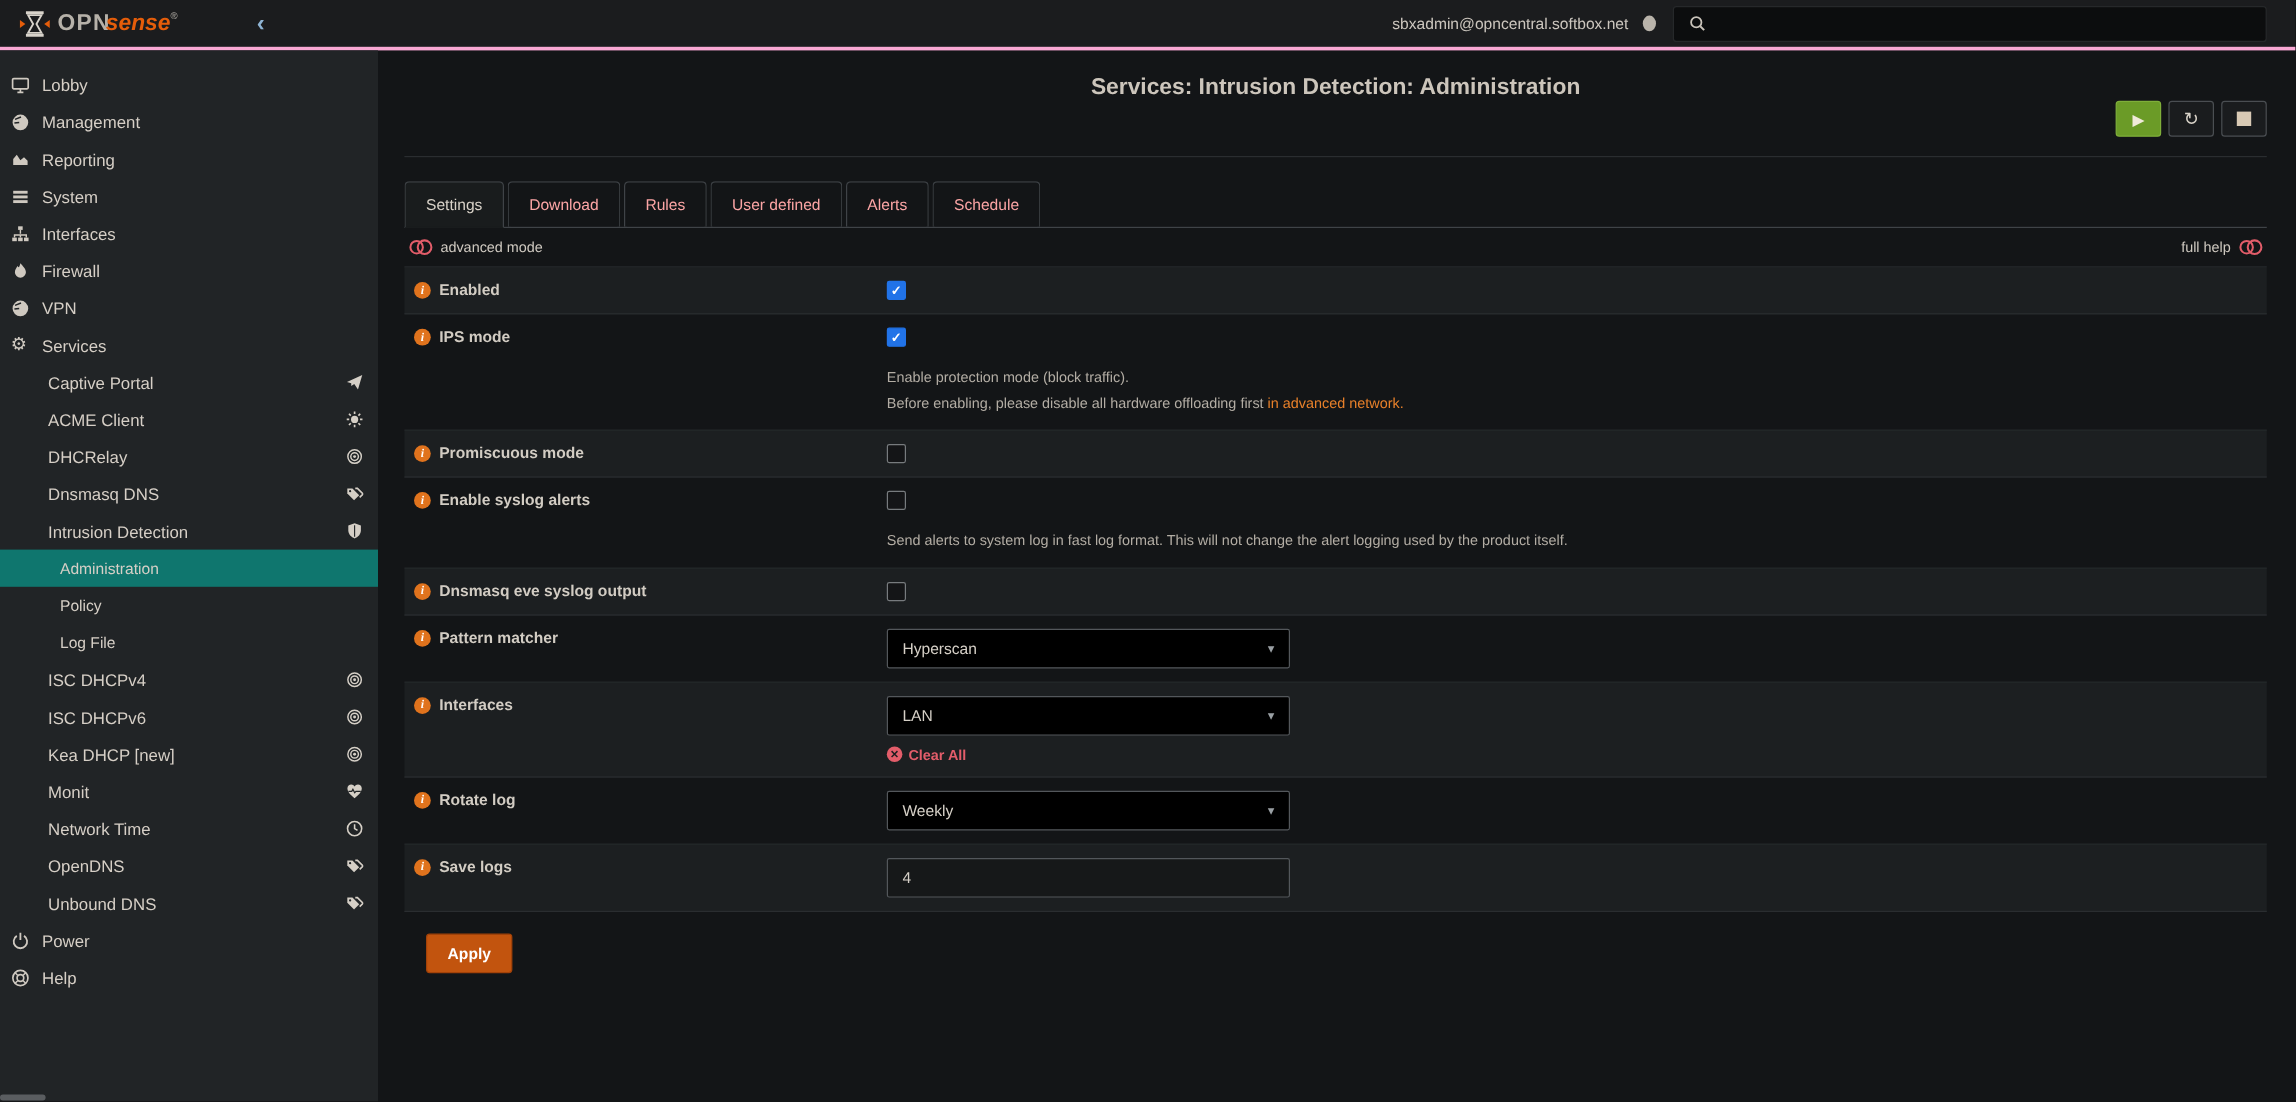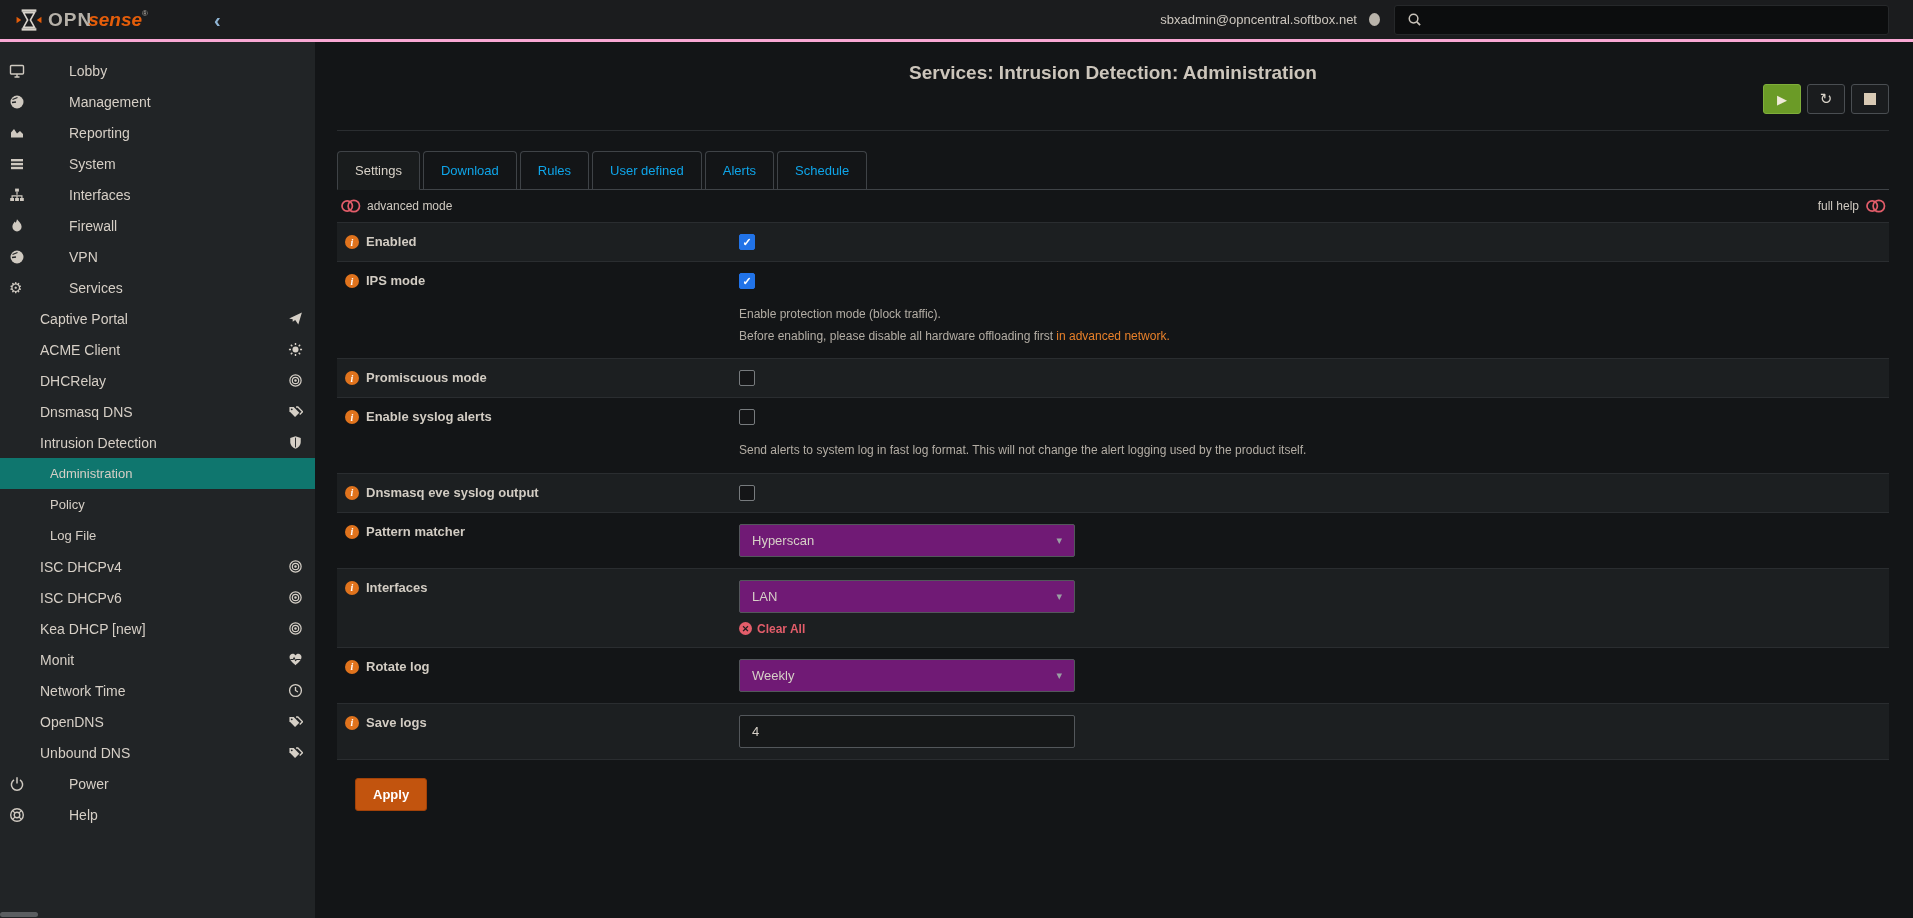--- a/index.html
+++ b/index.html
@@ -23,21 +23,21 @@
   .searchbox .sicon { width:38px; display:flex; justify-content:center; align-items:center; }
   .searchbox input { flex:1; background:transparent; border:none; outline:none; color:#d6d0c7;
     font-size:13px; height:100%; font-family:"Liberation Sans", sans-serif; }
 
   
   .body { flex:1; display:flex; min-height:0; }
   .sidebar { width:315px; background:#212426; flex:0 0 auto; padding-top:13px; color:#d6cfc6; }
   .main { flex:1; padding:0 24px 0 22px; min-width:0; }
 
   
-  .nav-item { display:flex; align-items:center; height:31px; font-size:14px; cursor:pointer;gap:34px; }
+  .nav-item { display:flex; align-items:center; height:31px; font-size:14px; cursor:pointer; }
   .nav-item .nicon { width:16px; height:16px; margin:0 10px 0 9px; color:#cfc9c0; flex:0 0 auto;
     display:flex; align-items:center; justify-content:center; }
   .nav-item .gicon { font-size:15px; color:#cfc9c0; width:16px; margin:0 10px 0 9px; line-height:1; }
   .nav-item .ricon { margin-left:auto; margin-right:12px; color:#d5cfc6; width:15px; height:15px;
     display:flex; align-items:center; }
   .nav2 { padding-left:40px; }
   .nav3 { padding-left:50px; font-size:13px; }
   .nav-item.active { background:#0f766e; }
   svg.i { display:block; }
 
@@ -48,21 +48,21 @@
   .abtn { width:38px; height:30px; border-radius:3px; border:1px solid #4a4e52; background:#1a1c1e;
     display:flex; align-items:center; justify-content:center; cursor:pointer;
     color:#d8d2c8; font-size:15px; }
   .abtn.play { background:#6b9b27; border-color:#7fae3a; color:#f0ead9; font-size:13px; }
   .abtn .stopsq { width:12px; height:12px; background:#d8c9b4; display:block; }
 
   
   .tabs { display:flex; gap:3px; margin-top:20px; border-bottom:1px solid #3f4347; align-items:flex-end; }
   .tab { border:1px solid #3f4347; border-bottom:none; border-radius:4px 4px 0 0;
     padding:0 17px; height:38px; display:flex; align-items:center; font-size:13px;
-    color:#0ea5e9; cursor:pointer; }
+    color:#fca5a5; cursor:pointer; }
   .tab.active { background:#191c1d; color:#d8d2c8; margin-bottom:-1px; height:39px;
     border-bottom:1px solid #191c1d; }
 
   
   .advrow { height:33px; display:flex; align-items:center; justify-content:space-between;
     border-bottom:1px solid #2a2d30; font-size:12px; color:#cfc9c0; padding:0 3px;gap:44px; }
   .advleft,.advright { display:flex; align-items:center; gap:6px; cursor:pointer; }
   .toggle-ico { color:#e35d6a; display:flex; }
 
   
@@ -73,21 +73,21 @@
   .info-ico { width:14px; height:14px; border-radius:50%; background:#e0731d; color:#fff;
     font-size:10px; font-weight:700; font-style:italic; display:flex; align-items:center;
     justify-content:center; flex:0 0 auto; margin-top:1px; font-family:"Liberation Serif", serif; }
   .fc { flex:1; }
   .cb { width:16px; height:16px; border-radius:2px; background:#141517; border:1px solid #777b7e;
     cursor:pointer; }
   .cb.checked { background:#2173e8; border-color:#2173e8; color:#fff; font-size:11px; font-weight:700;
     display:flex; align-items:center; justify-content:center; }
   .helptxt { margin-top:14px; font-size:12px; color:#b3ada4; line-height:1.85; max-width:630px; }
   .helplink { color:#e8802a; cursor:pointer; }
-  .selectbox { width:336px; height:33px; background:#701a75; border:1px solid #53575b; border-radius:2px;
+  .selectbox { width:336px; height:33px; background:#000000; border:1px solid #53575b; border-radius:2px;
     display:flex; align-items:center; padding:0 12px; color:#d6d0c7; font-size:13px; cursor:pointer; }
   .selectbox .caret { margin-left:auto; color:#9aa0a4; font-size:11px; }
   .textinput { width:336px; height:33px; background:#161819; border:1px solid #53575b; border-radius:2px;
     color:#d6d0c7; font-size:13px; padding:0 12px; outline:none; font-family:"Liberation Sans", sans-serif; }
   .clearall { margin-top:9px; display:flex; align-items:center; gap:5px; color:#e35d6a; font-size:12px;
     font-weight:700; cursor:pointer; }
   .cx { width:13px; height:13px; border-radius:50%; background:#e35d6a; color:#1a1c1e; font-size:9px;
     font-weight:700; display:flex; align-items:center; justify-content:center; }
   .applybtn { margin:18px 0 0 18px; height:33px; padding:0 17px; background:#c2540e;
     border:1px solid #a34208; border-radius:3px; color:#fff; font-size:13px; font-weight:700;

